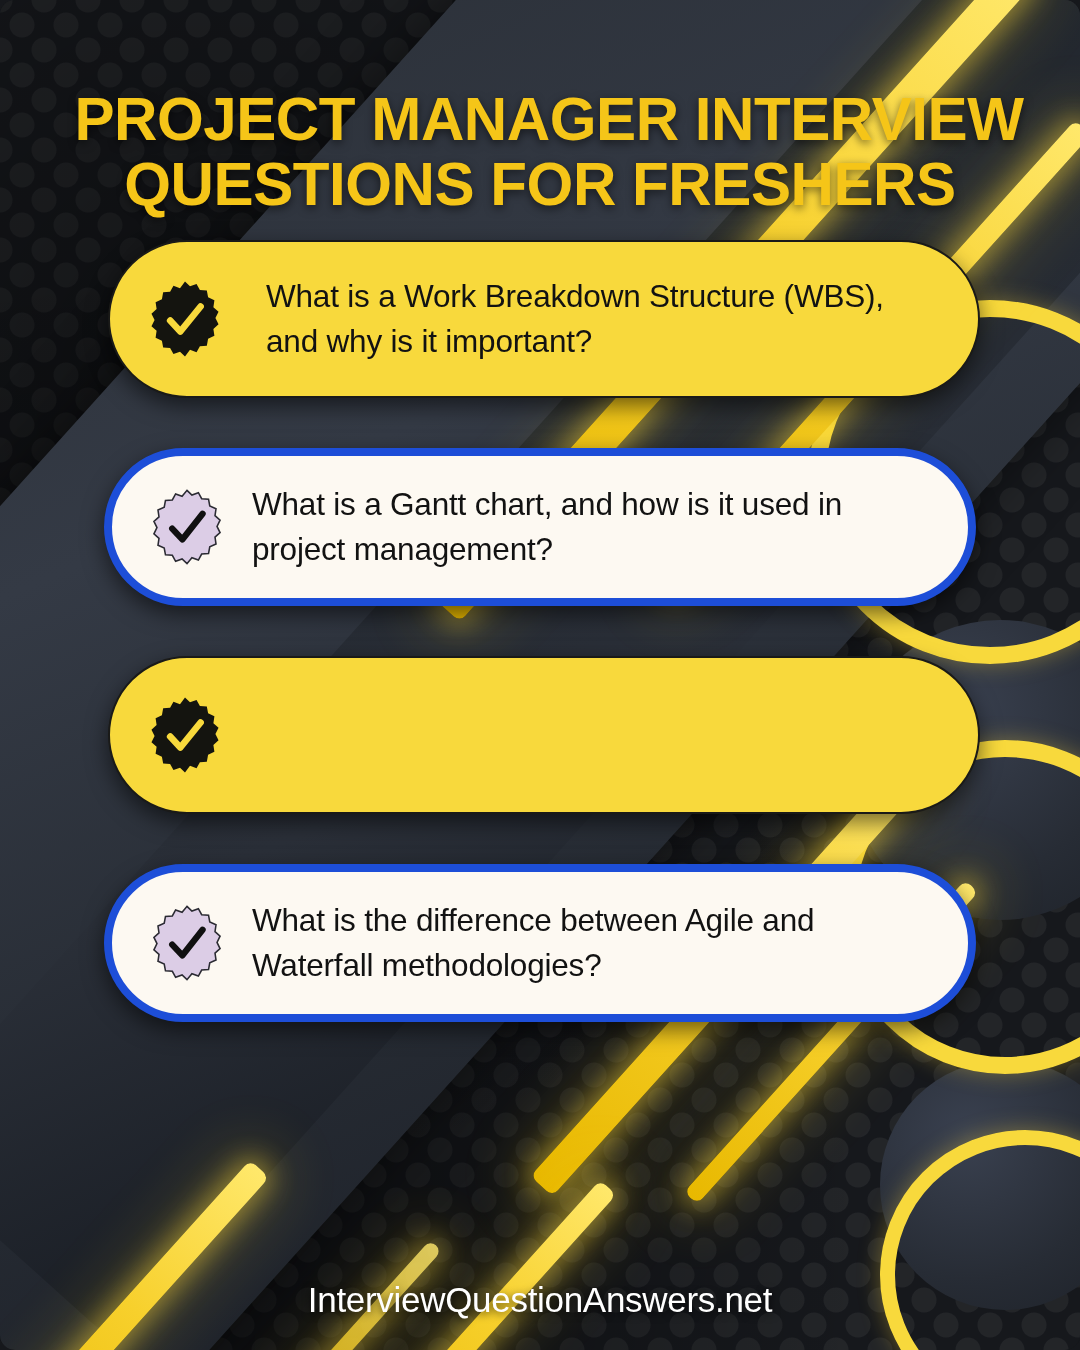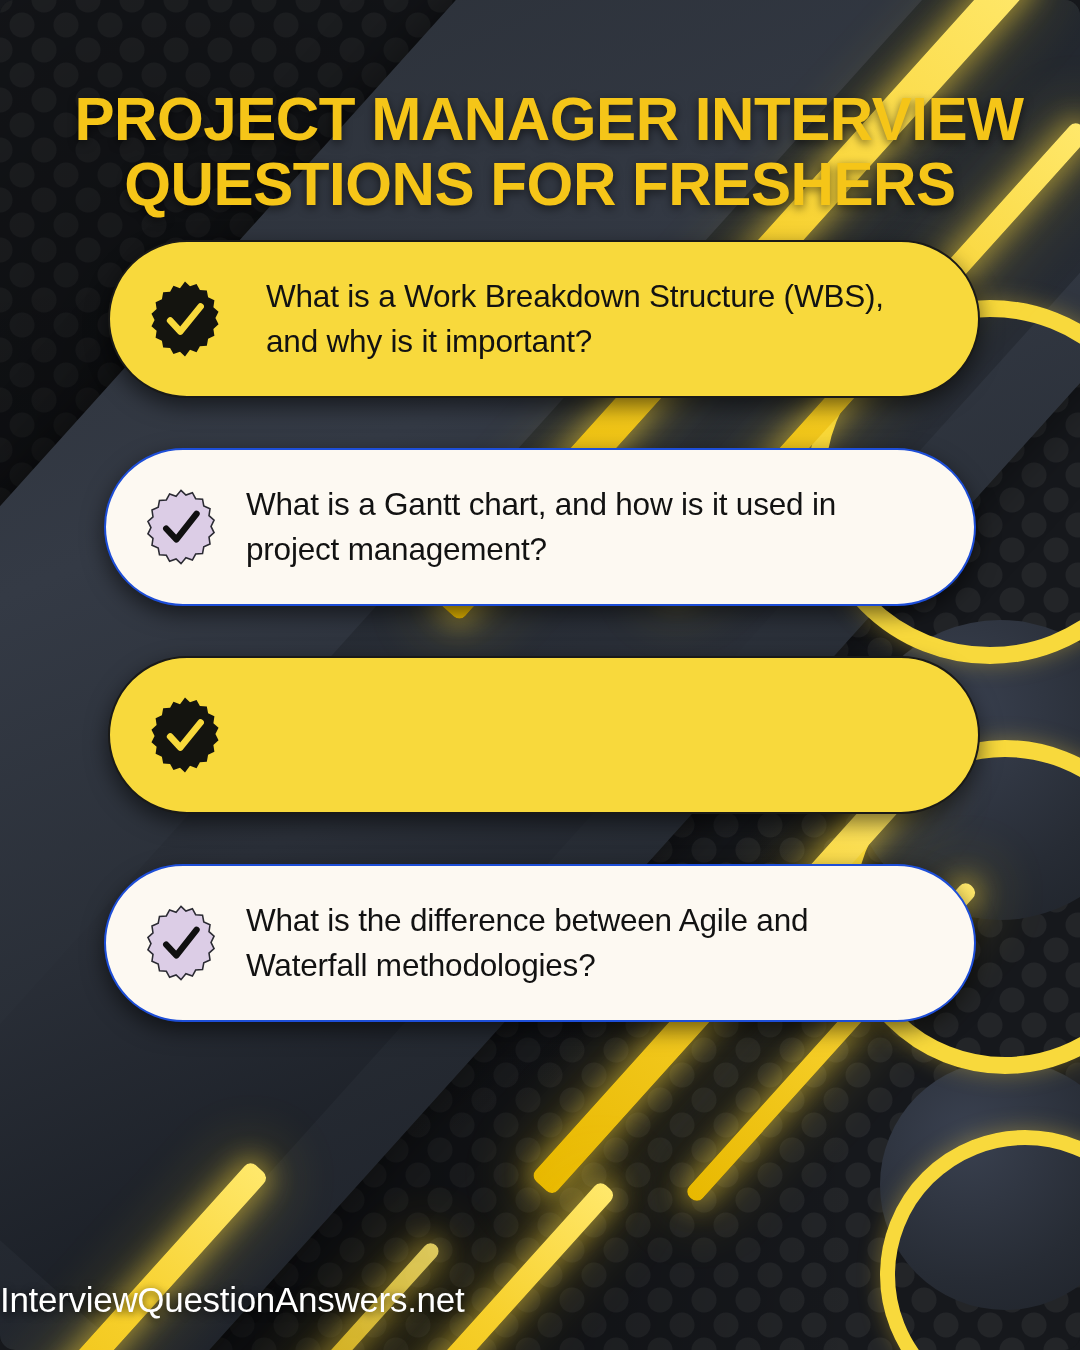--- a/index.html
+++ b/index.html
@@ -120,21 +120,21 @@
   }
   .card.yellow{
     background:#F8D93C;
     margin-left:108px;width:872px;
     border:2px solid #1a1a18;
     gap:16px;
   }
   .card.cream{
     background:#FDF9F2;
     margin-left:104px;width:872px;
-    border:2px solid #1d4ed8;
+    border:8px solid #1d4ed8;
   }
 
   .badge{
     flex:0 0 auto;
     width:78px;height:78px;
     margin-right:26px;
     position:relative;
     display:flex;align-items:center;justify-content:center;
   }
   .badge svg{display:block;width:78px;height:78px;}
@@ -144,20 +144,21 @@
     font-size:31.5px;
     line-height:1.42;
     color:#121212;
     letter-spacing:-0.2px;
     font-weight:400;
   }
 
   
   .footer{
     position:absolute;left:0;right:0;bottom:30px;
+    text-align:center;
     color:#FFFFFF;
     font-size:35px;
     letter-spacing:-0.3px;
     font-family:"Liberation Sans", sans-serif;
     text-shadow:0 2px 8px rgba(0,0,0,.75);
     z-index:30;
   }
 </style>
 </head>
 <body>

